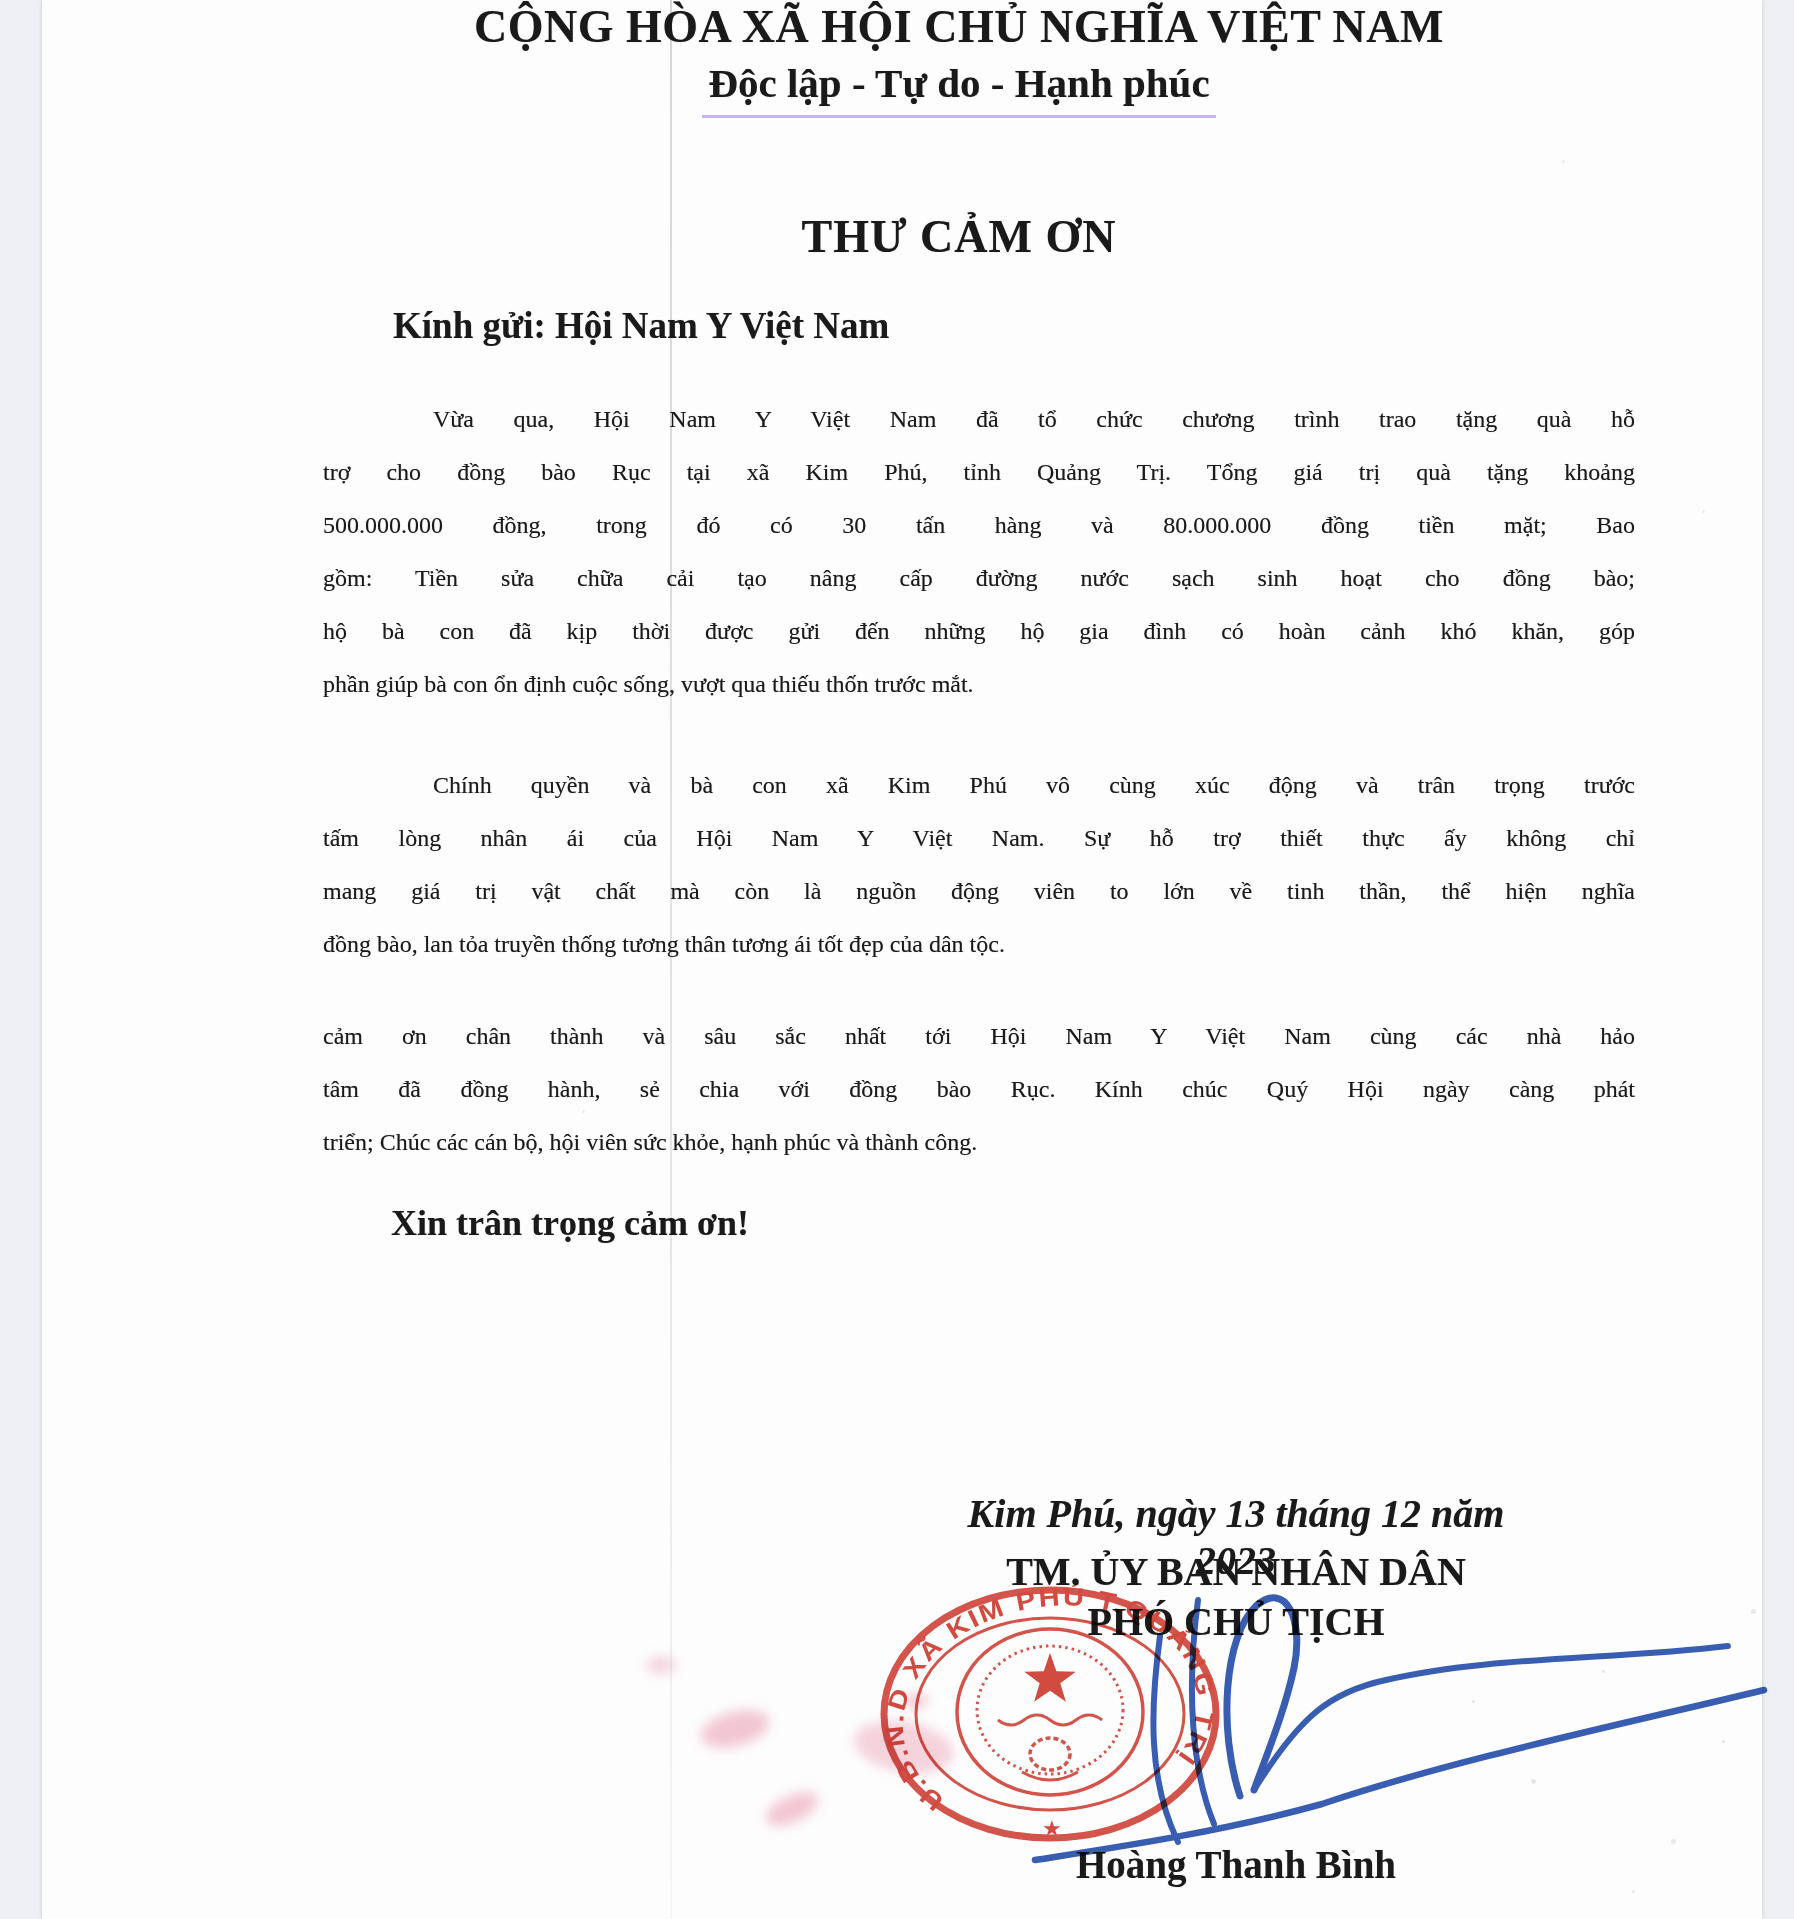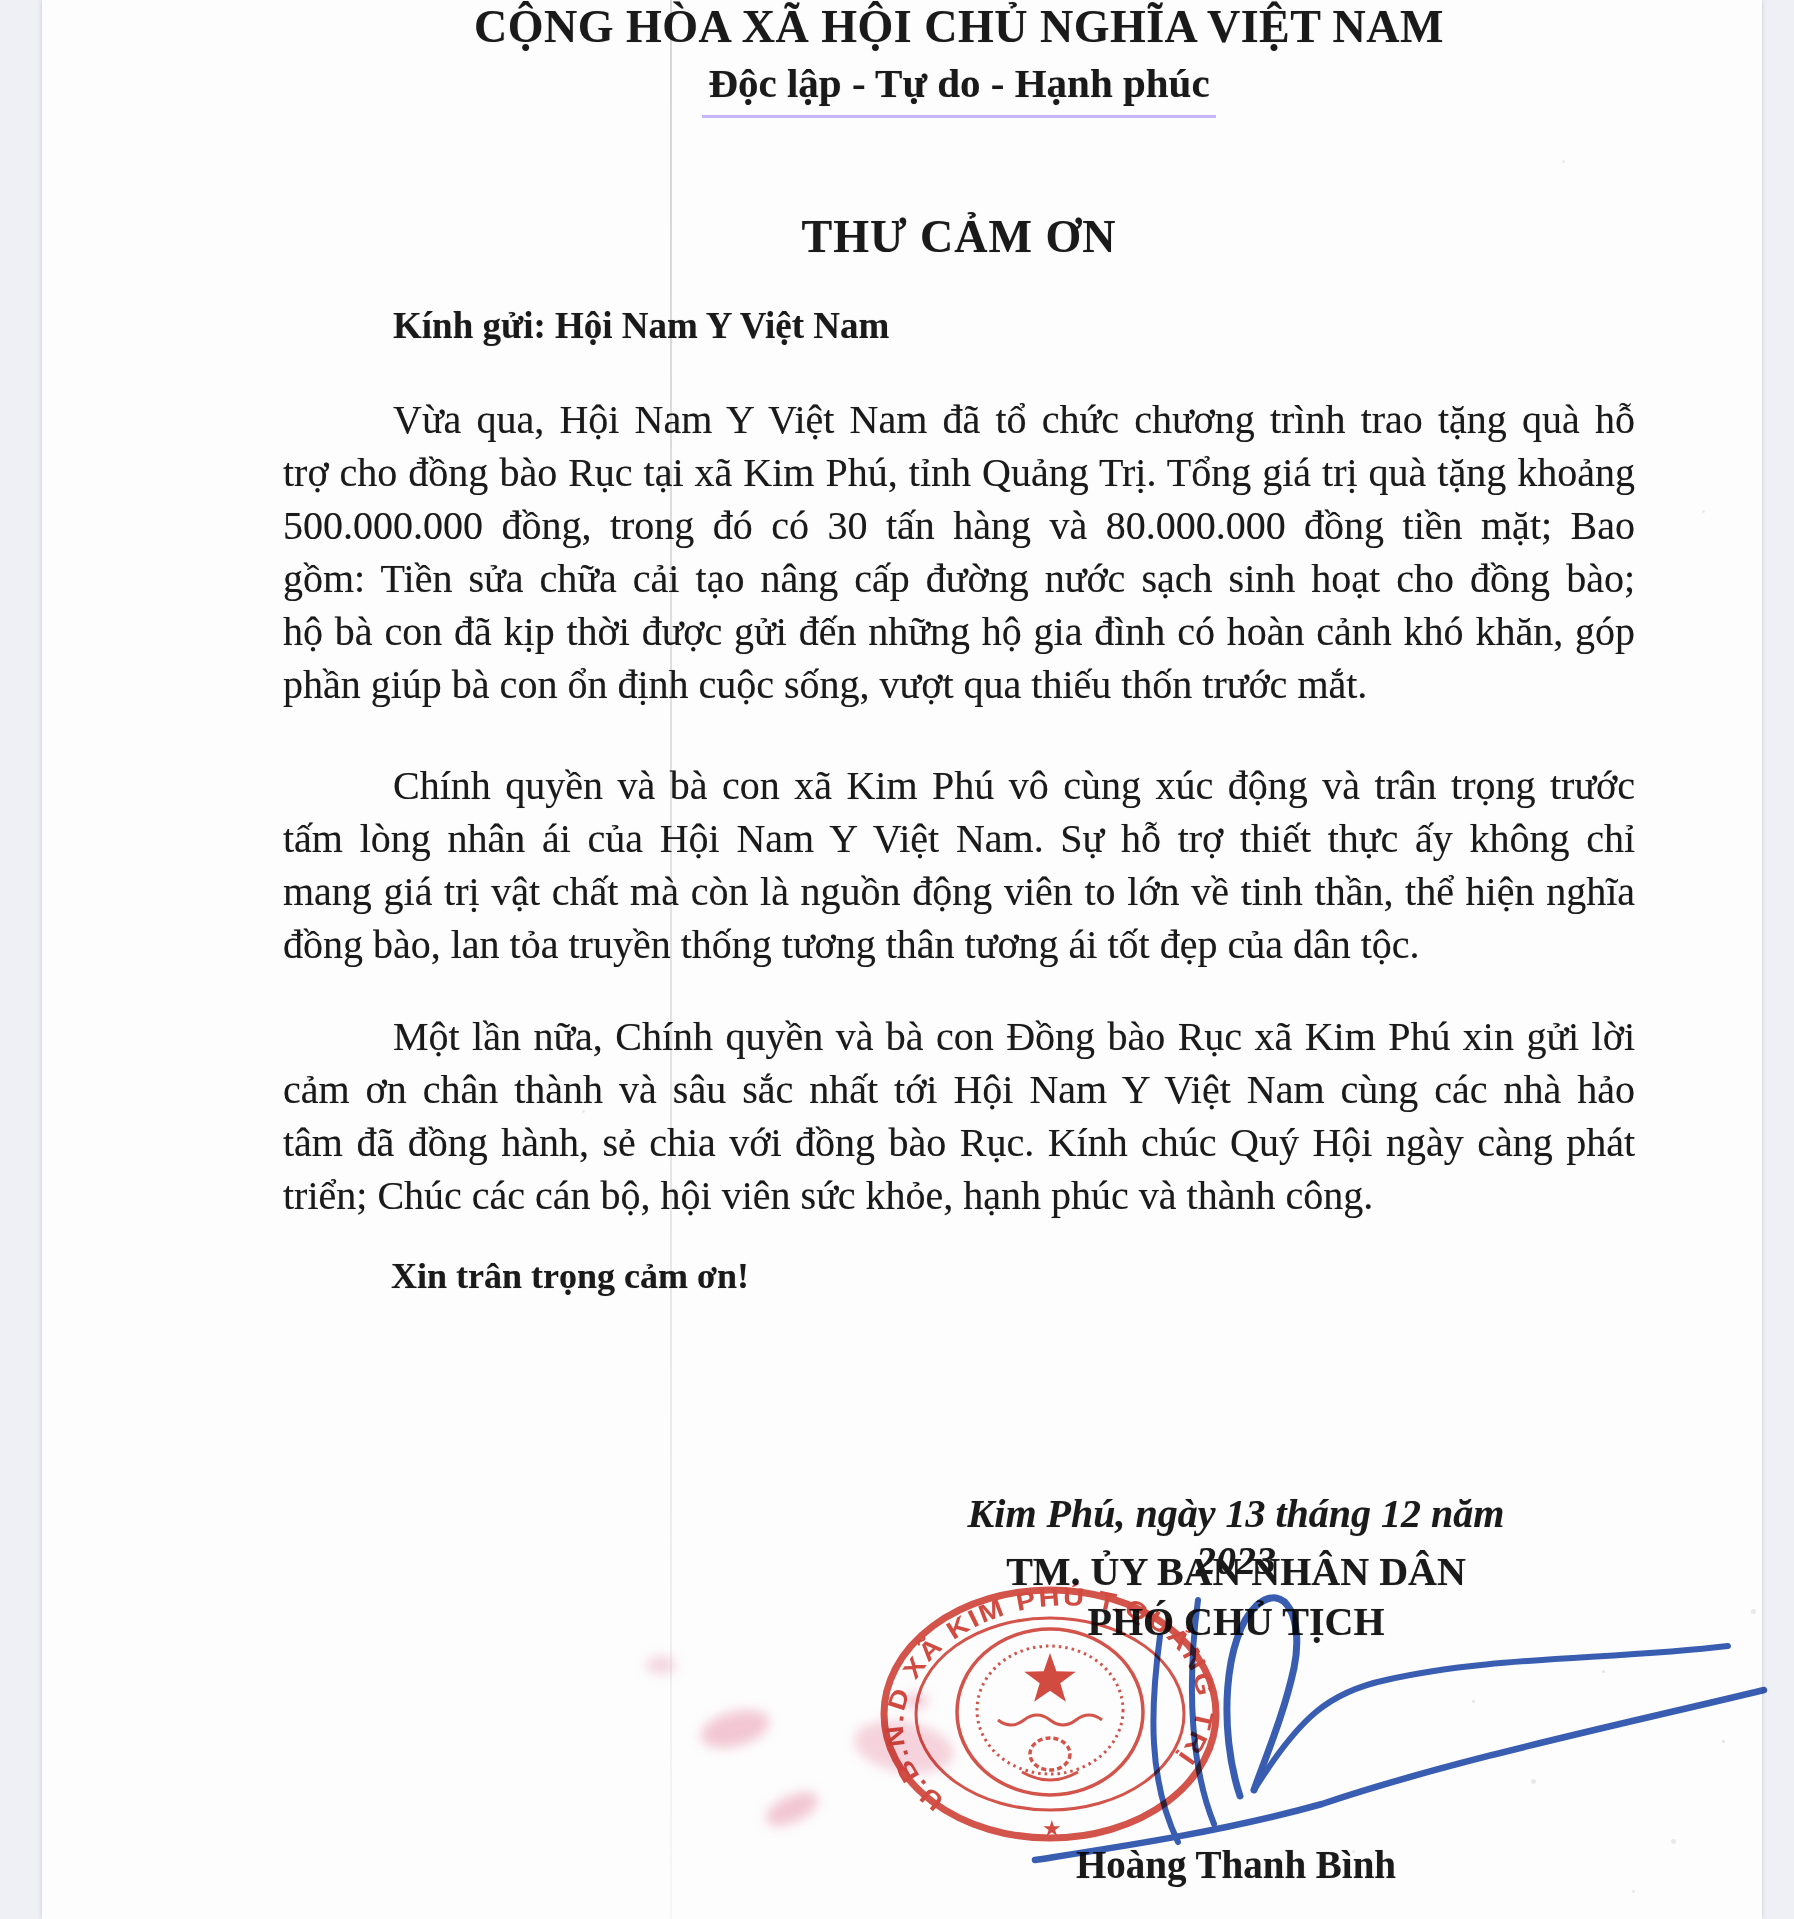--- a/index.html
+++ b/index.html
@@ -11,21 +11,21 @@
              background:linear-gradient(to bottom,rgba(125,130,142,.32),rgba(125,130,142,.20) 60%,rgba(125,130,142,.06));}
   .content{position:absolute;left:241px;top:0;width:1352px;}
   .nh1{text-align:center;font-size:46px;font-weight:bold;letter-spacing:.5px;
        text-shadow:0 0 1px rgba(0,0,0,.35);}
   .nh2{margin-top:6px;text-align:center;font-size:41px;font-weight:bold;text-shadow:0 0 1px rgba(0,0,0,.35);}
   .nh2 span{display:inline-block;border-bottom:3px solid #c4b5fd;padding:0 6px 8px;}
   .doc-title{margin-top:92px;text-align:center;font-size:46px;font-weight:bold;letter-spacing:1px;
              text-shadow:0 0 1px rgba(0,0,0,.35);}
   .salutation{margin-top:38px;padding-left:110px;font-size:37px;font-weight:bold;line-height:50px;
               text-shadow:0 0 1px rgba(0,0,0,.3);}
-  .para{font-size:40px;line-height:53px;text-shadow:0 0 .8px rgba(0,0,0,.4);}
+  .para{font-size:24px;line-height:53px;text-shadow:0 0 .8px rgba(0,0,0,.4);margin-left:40px;}
   .p1{margin-top:42px;} .p2{margin-top:48px;} .p3{margin-top:39px;}
   .jline{text-align:justify;text-align-last:justify;white-space:normal;}
   .jline.first{padding-left:110px;}
   .jline.last{text-align-last:left;}
   .closing{margin-top:28px;padding-left:108px;font-size:36px;font-weight:bold;line-height:53px;
            text-shadow:0 0 1px rgba(0,0,0,.3);}
   .sign-block{position:absolute;left:894px;top:1490px;width:600px;height:420px;text-align:center;}
   .sb-date{position:absolute;left:0;top:0;width:100%;font-size:40px;font-weight:bold;font-style:italic;
            text-shadow:0 0 1px rgba(0,0,0,.3);}
   .sb-tm{position:absolute;left:0;top:58px;width:100%;font-size:40px;font-weight:bold;
@@ -75,21 +75,20 @@
       </div>
 
       <div class="para p2">
         <div class="jline first">Chính quyền và bà con xã Kim Phú vô cùng xúc động và trân trọng trước</div>
         <div class="jline">tấm lòng nhân ái của Hội Nam Y Việt Nam. Sự hỗ trợ thiết thực ấy không chỉ</div>
         <div class="jline">mang giá trị vật chất mà còn là nguồn động viên to lớn về tinh thần, thể hiện nghĩa</div>
         <div class="jline last">đồng bào, lan tỏa truyền thống tương thân tương ái tốt đẹp của dân tộc.</div>
       </div>
 
       <div class="para p3">
-        <div class="jline first">Một lần nữa, Chính quyền và bà con Đồng bào Rục xã Kim Phú xin gửi lời</div>
         <div class="jline">cảm ơn chân thành và sâu sắc nhất tới Hội Nam Y Việt Nam cùng các nhà hảo</div>
         <div class="jline">tâm đã đồng hành, sẻ chia với đồng bào Rục. Kính chúc Quý Hội ngày càng phát</div>
         <div class="jline last">triển; Chúc các cán bộ, hội viên sức khỏe, hạnh phúc và thành công.</div>
       </div>
 
       <div class="closing">Xin trân trọng cảm ơn!</div>
     </div>
 
     <div class="sign-block">
       <div class="sb-date">Kim Phú, ngày 13 tháng 12 năm 2023</div>

